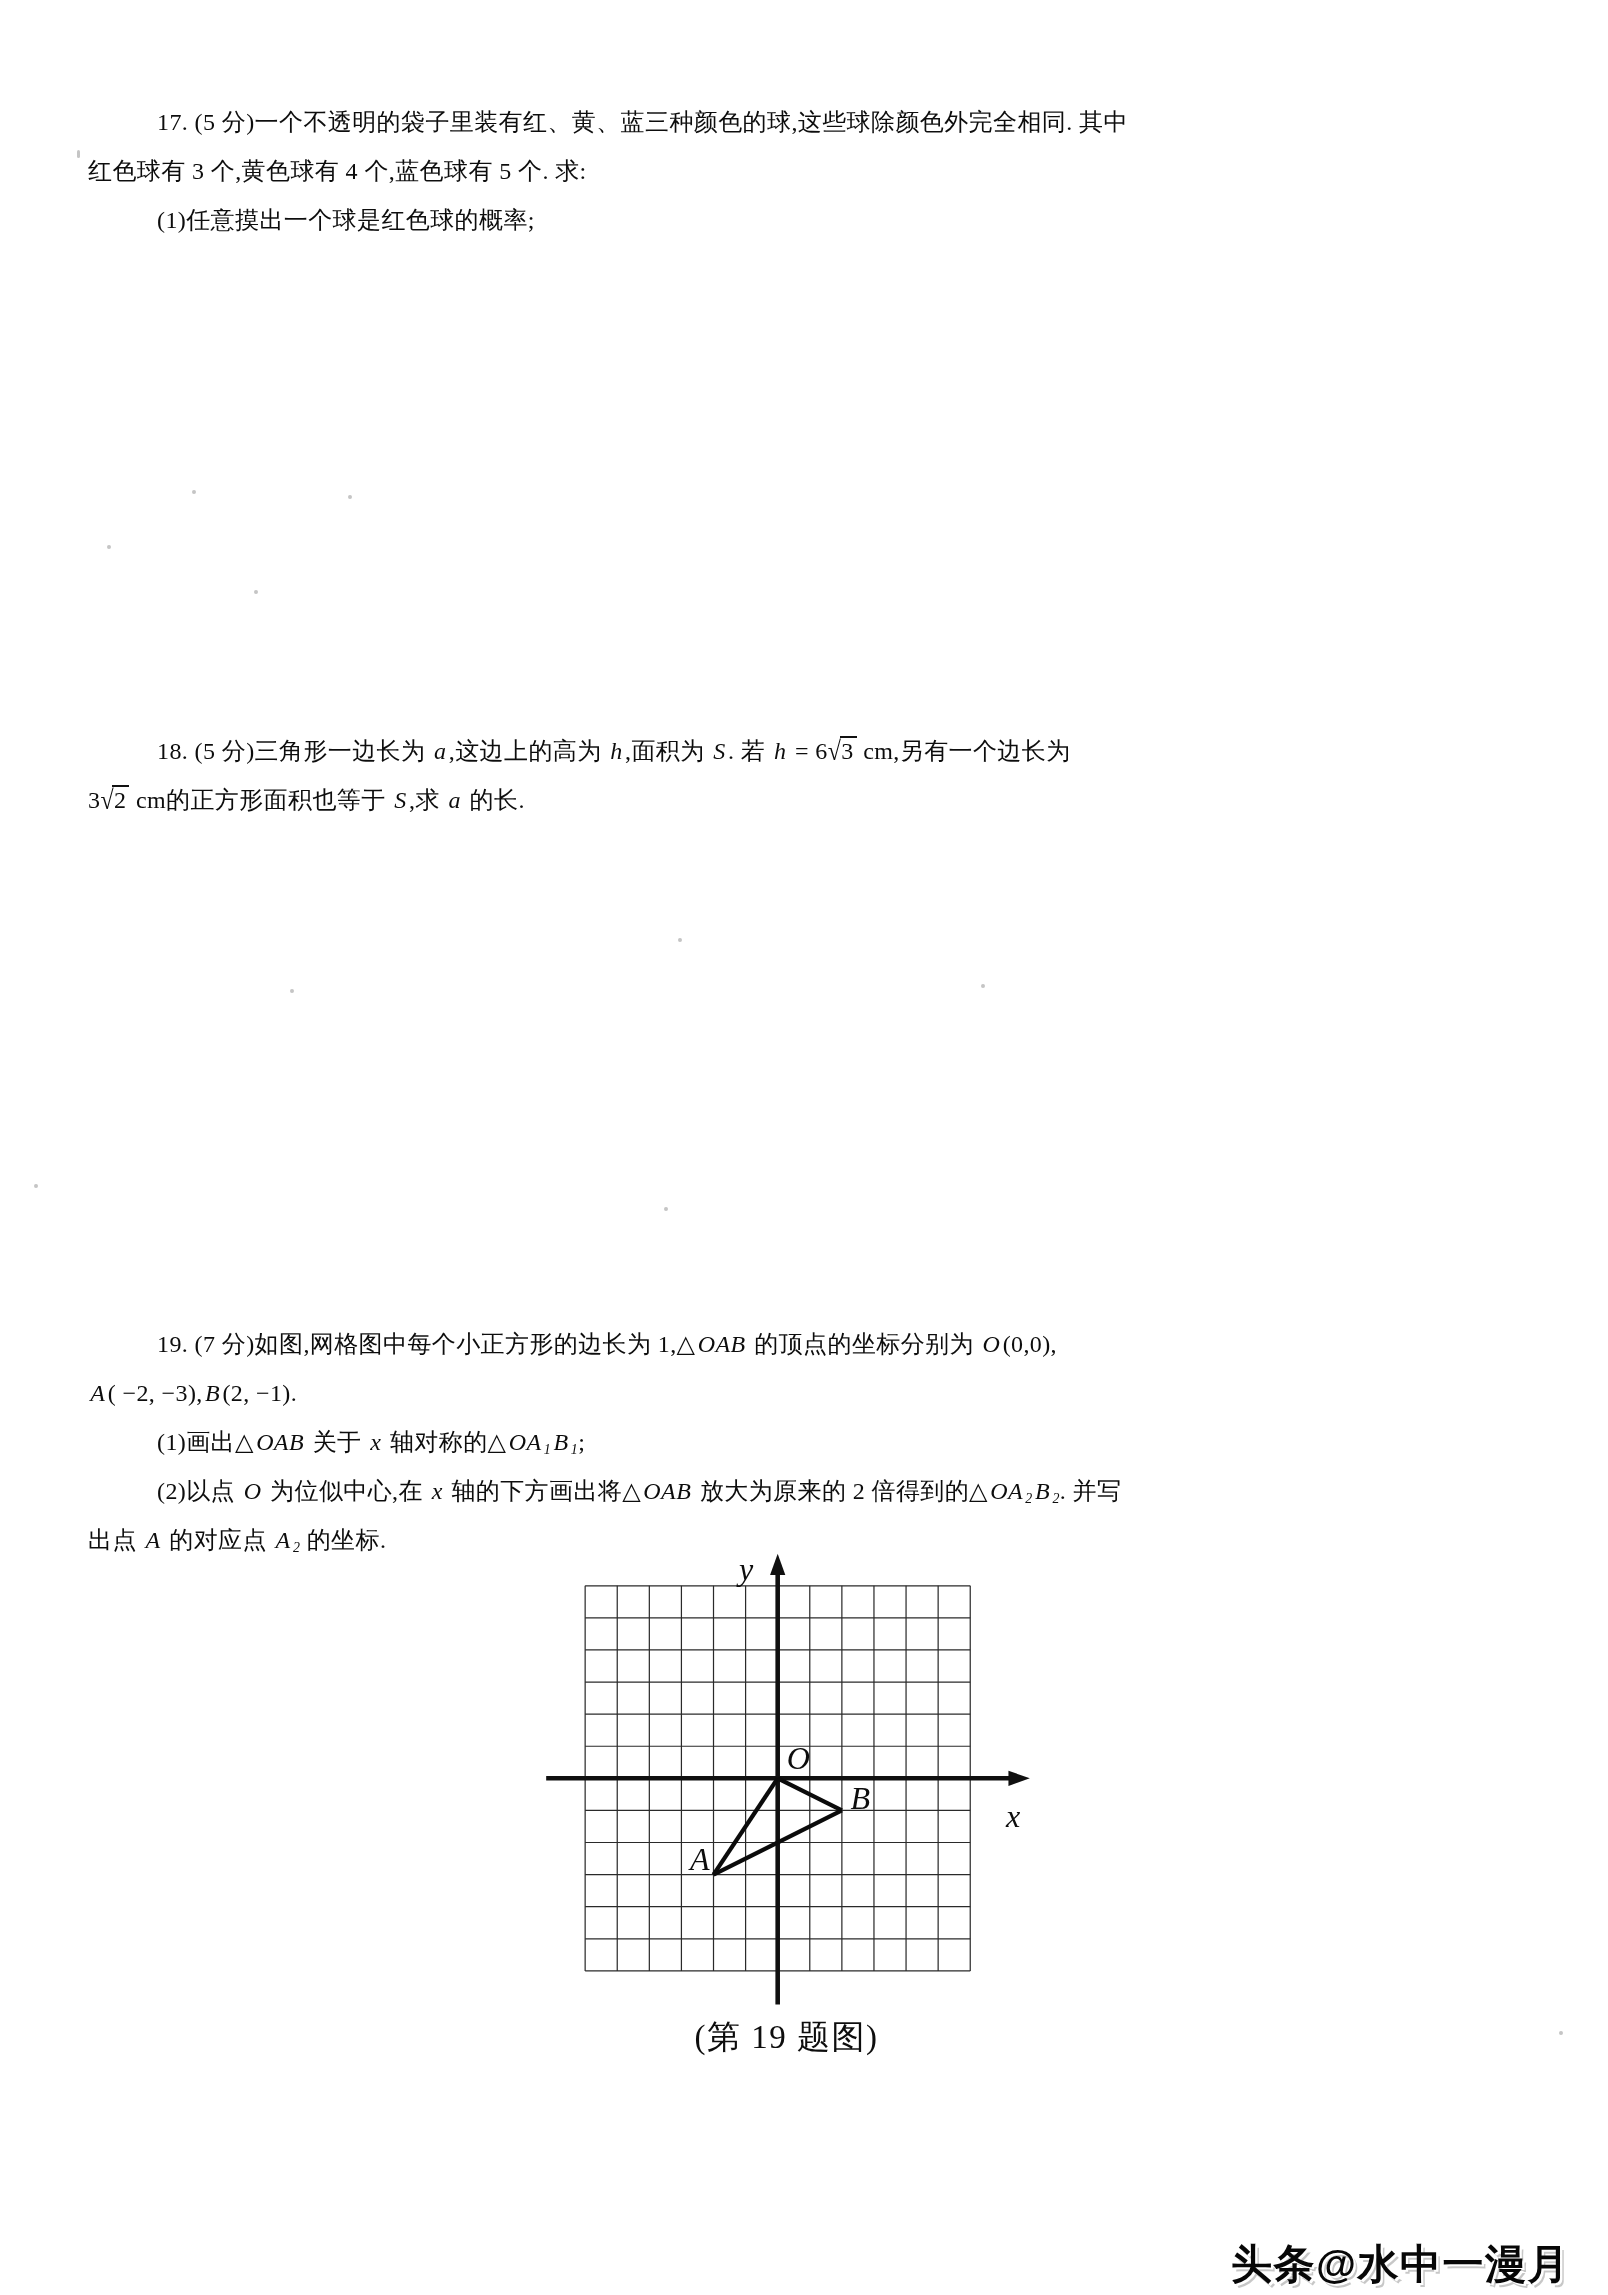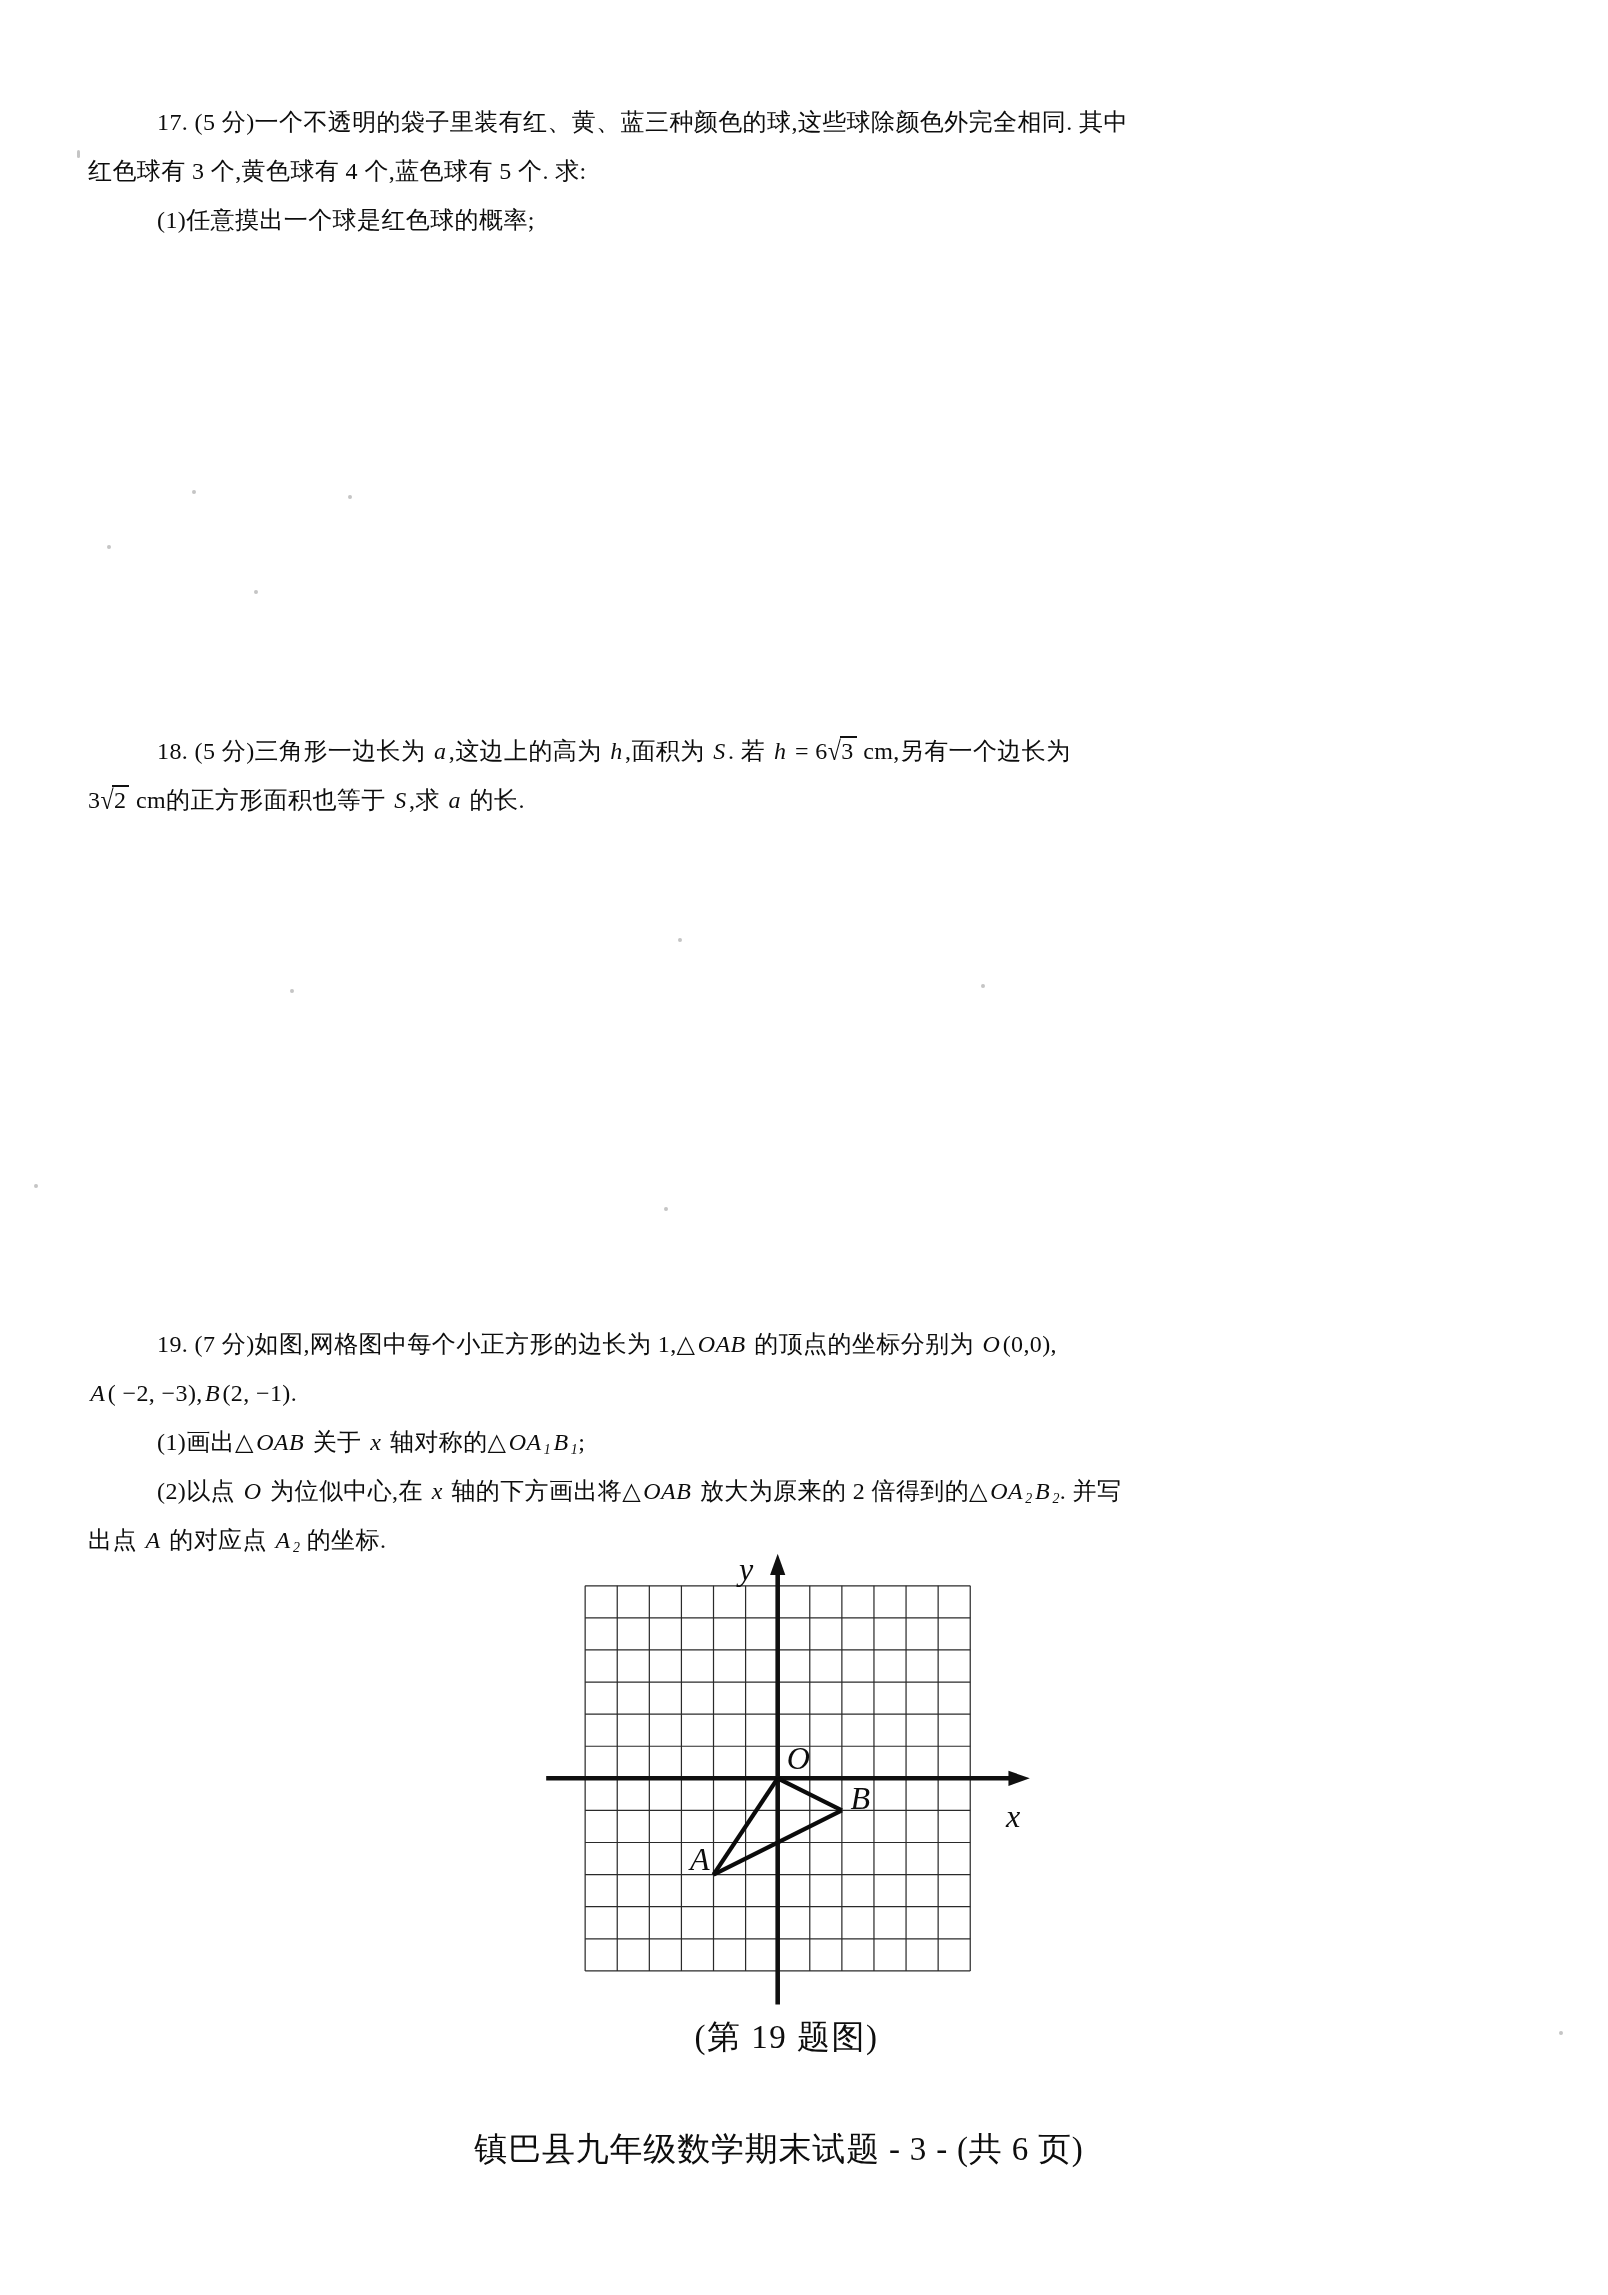--- a/index.html
+++ b/index.html
@@ -161,22 +161,22 @@
       </g>
     <text class="flbl" x="296" y="48" text-anchor="end">y</text>
     <text class="flbl" x="636" y="372" text-anchor="middle">x</text>
     <text class="flbl" x="340" y="296" text-anchor="start">O</text>
     <text class="flbl" x="226" y="428" text-anchor="middle">A</text>
     <text class="flbl" x="436" y="348" text-anchor="middle">B</text>
   </svg>
 
   <div class="figure-caption">(第 19 题图)</div>
 
-  <div class="footer">镇巴县九年级数学期末试题 - 3 - (共 6 页)</div>
 
+  <div class="watermark">头条@水中一漫月</div>
 
   <span class="speck" style="left:77px;top:150px;width:3.1px;height:7.6px;border-radius:1.5px;"></span>
   <span class="speck" style="left:192px;top:490px;"></span>
   <span class="speck" style="left:348px;top:495px;"></span>
   <span class="speck" style="left:107px;top:545px;"></span>
   <span class="speck" style="left:254px;top:590px;"></span>
   <span class="speck" style="left:678px;top:938px;"></span>
   <span class="speck" style="left:290px;top:989px;"></span>
   <span class="speck" style="left:34px;top:1184px;"></span>
   <span class="speck" style="left:664px;top:1207px;"></span>

